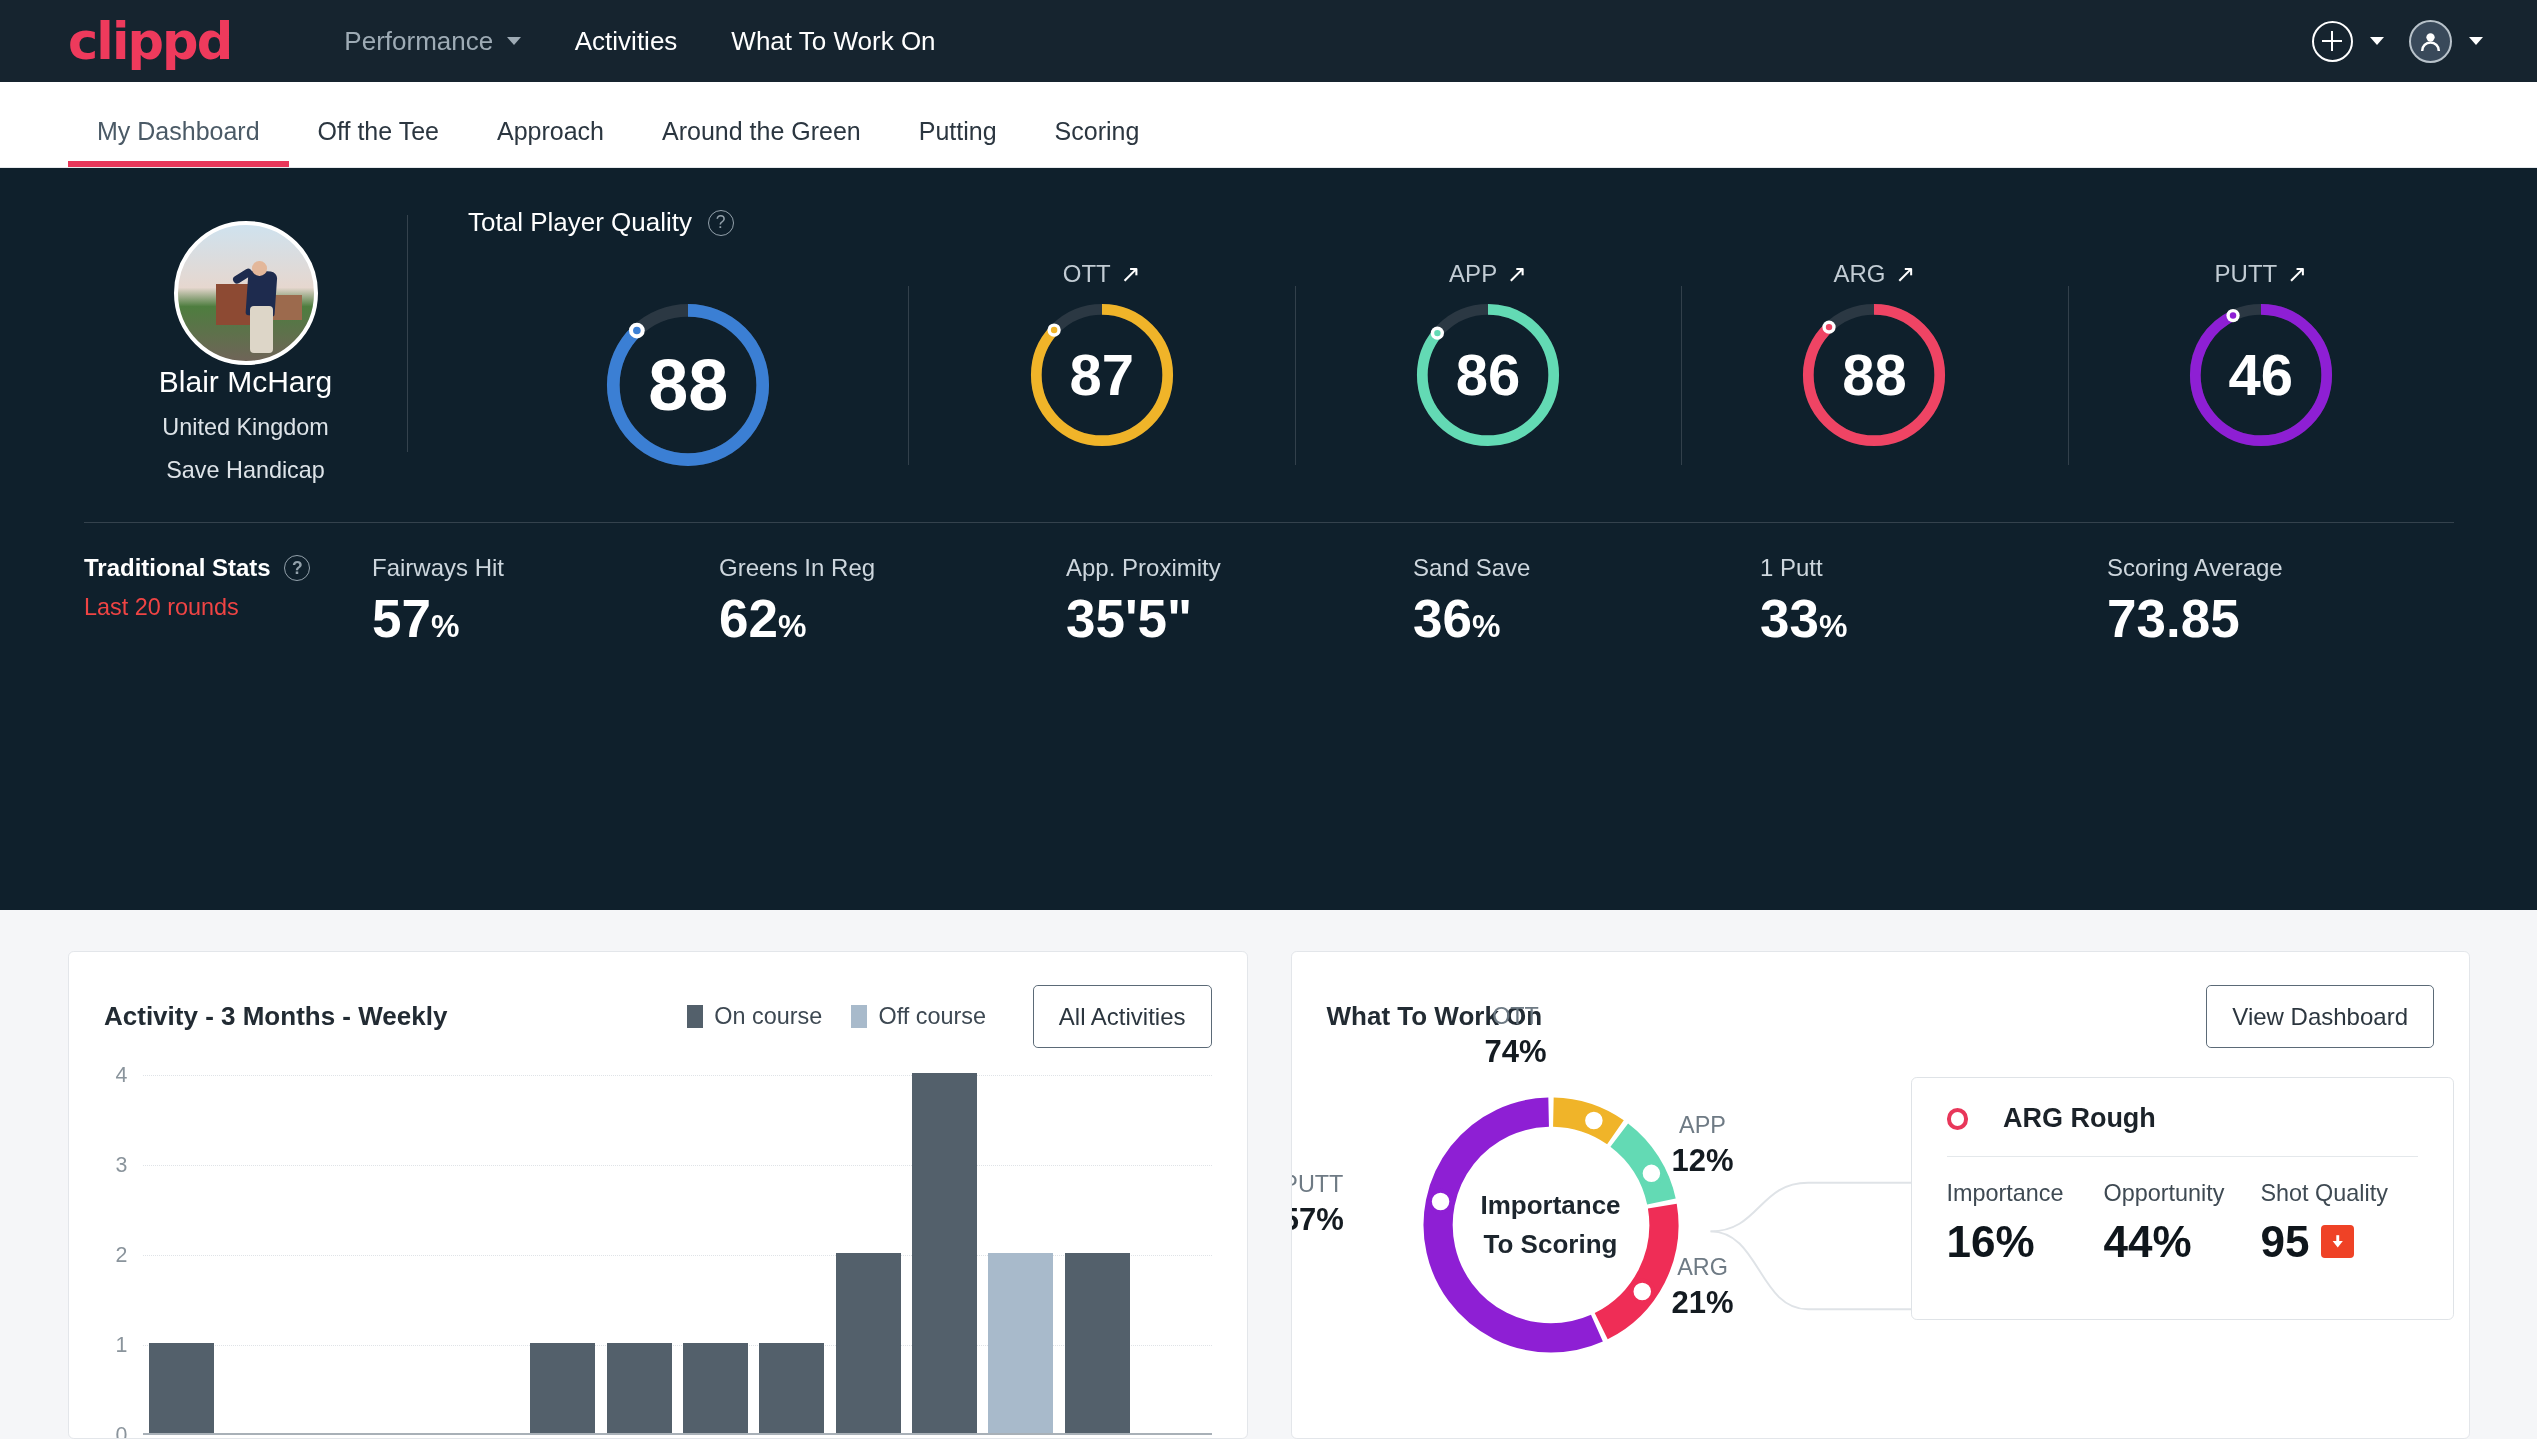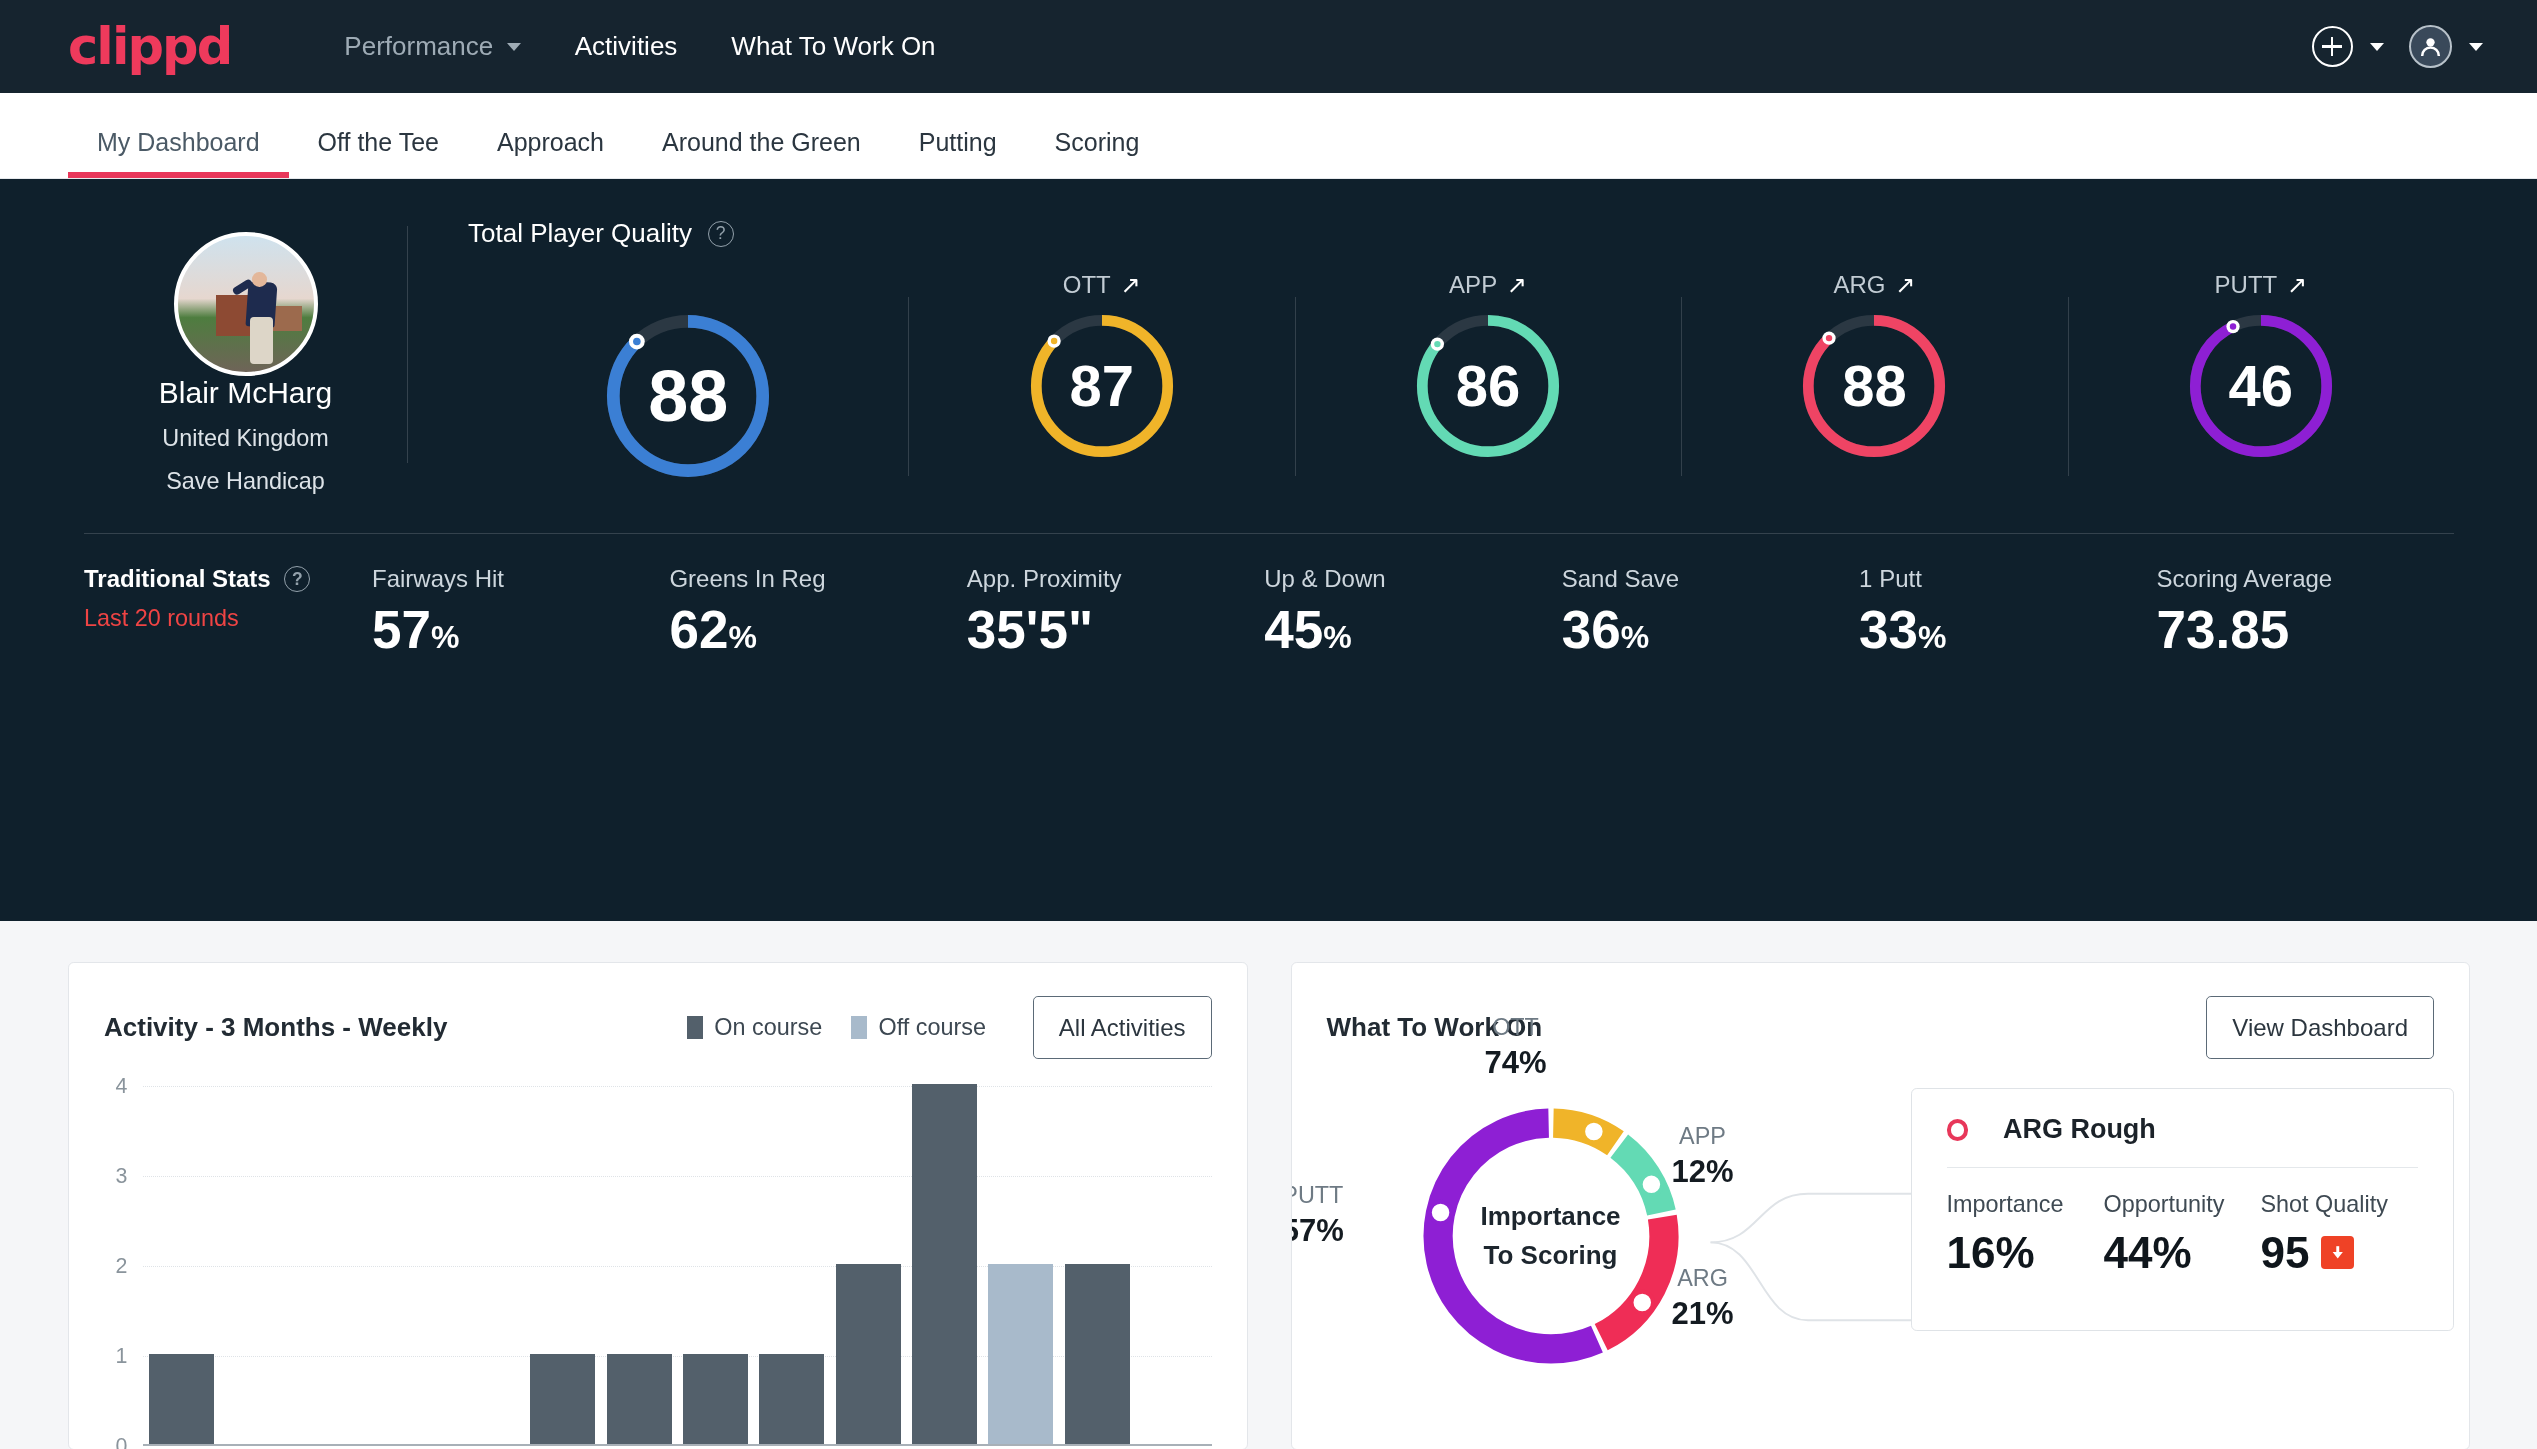--- a/index.html
+++ b/index.html
@@ -5,21 +5,21 @@
   * { box-sizing: border-box; margin: 0; padding: 0; }
   html, body {
     width: 2538px; height: 1450px;
     font-family: "Liberation Sans", sans-serif;
     background: #ffffff;
     overflow: hidden;
   }
 
   
   .topnav {
-    height: 93px;
+    height: 82px;
     background: #16242f;
     display: flex;
     align-items: center;
     padding: 0 55px 0 68px;
     position: relative;
   }
   .brand {
     font-size: 51px;
     font-weight: 700;
     color: #ee3a5c;
@@ -506,24 +506,20 @@
       <div class="stat-name">Fairways Hit</div>
       <div class="stat-val"><span>57</span><span class="unit">%</span></div>
     </div>
     <div class="stat">
       <div class="stat-name">Greens In Reg</div>
       <div class="stat-val"><span>62</span><span class="unit">%</span></div>
     </div>
     <div class="stat">
       <div class="stat-name">App. Proximity</div>
       <div class="stat-val"><span>35'5"</span><span class="unit"></span></div>
-    </div>
-    <div class="stat">
-      <div class="stat-name">Up &amp; Down</div>
-      <div class="stat-val"><span>45</span><span class="unit">%</span></div>
     </div>
     <div class="stat">
       <div class="stat-name">Sand Save</div>
       <div class="stat-val"><span>36</span><span class="unit">%</span></div>
     </div>
     <div class="stat">
       <div class="stat-name">1 Putt</div>
       <div class="stat-val"><span>33</span><span class="unit">%</span></div>
     </div>
     <div class="stat">

